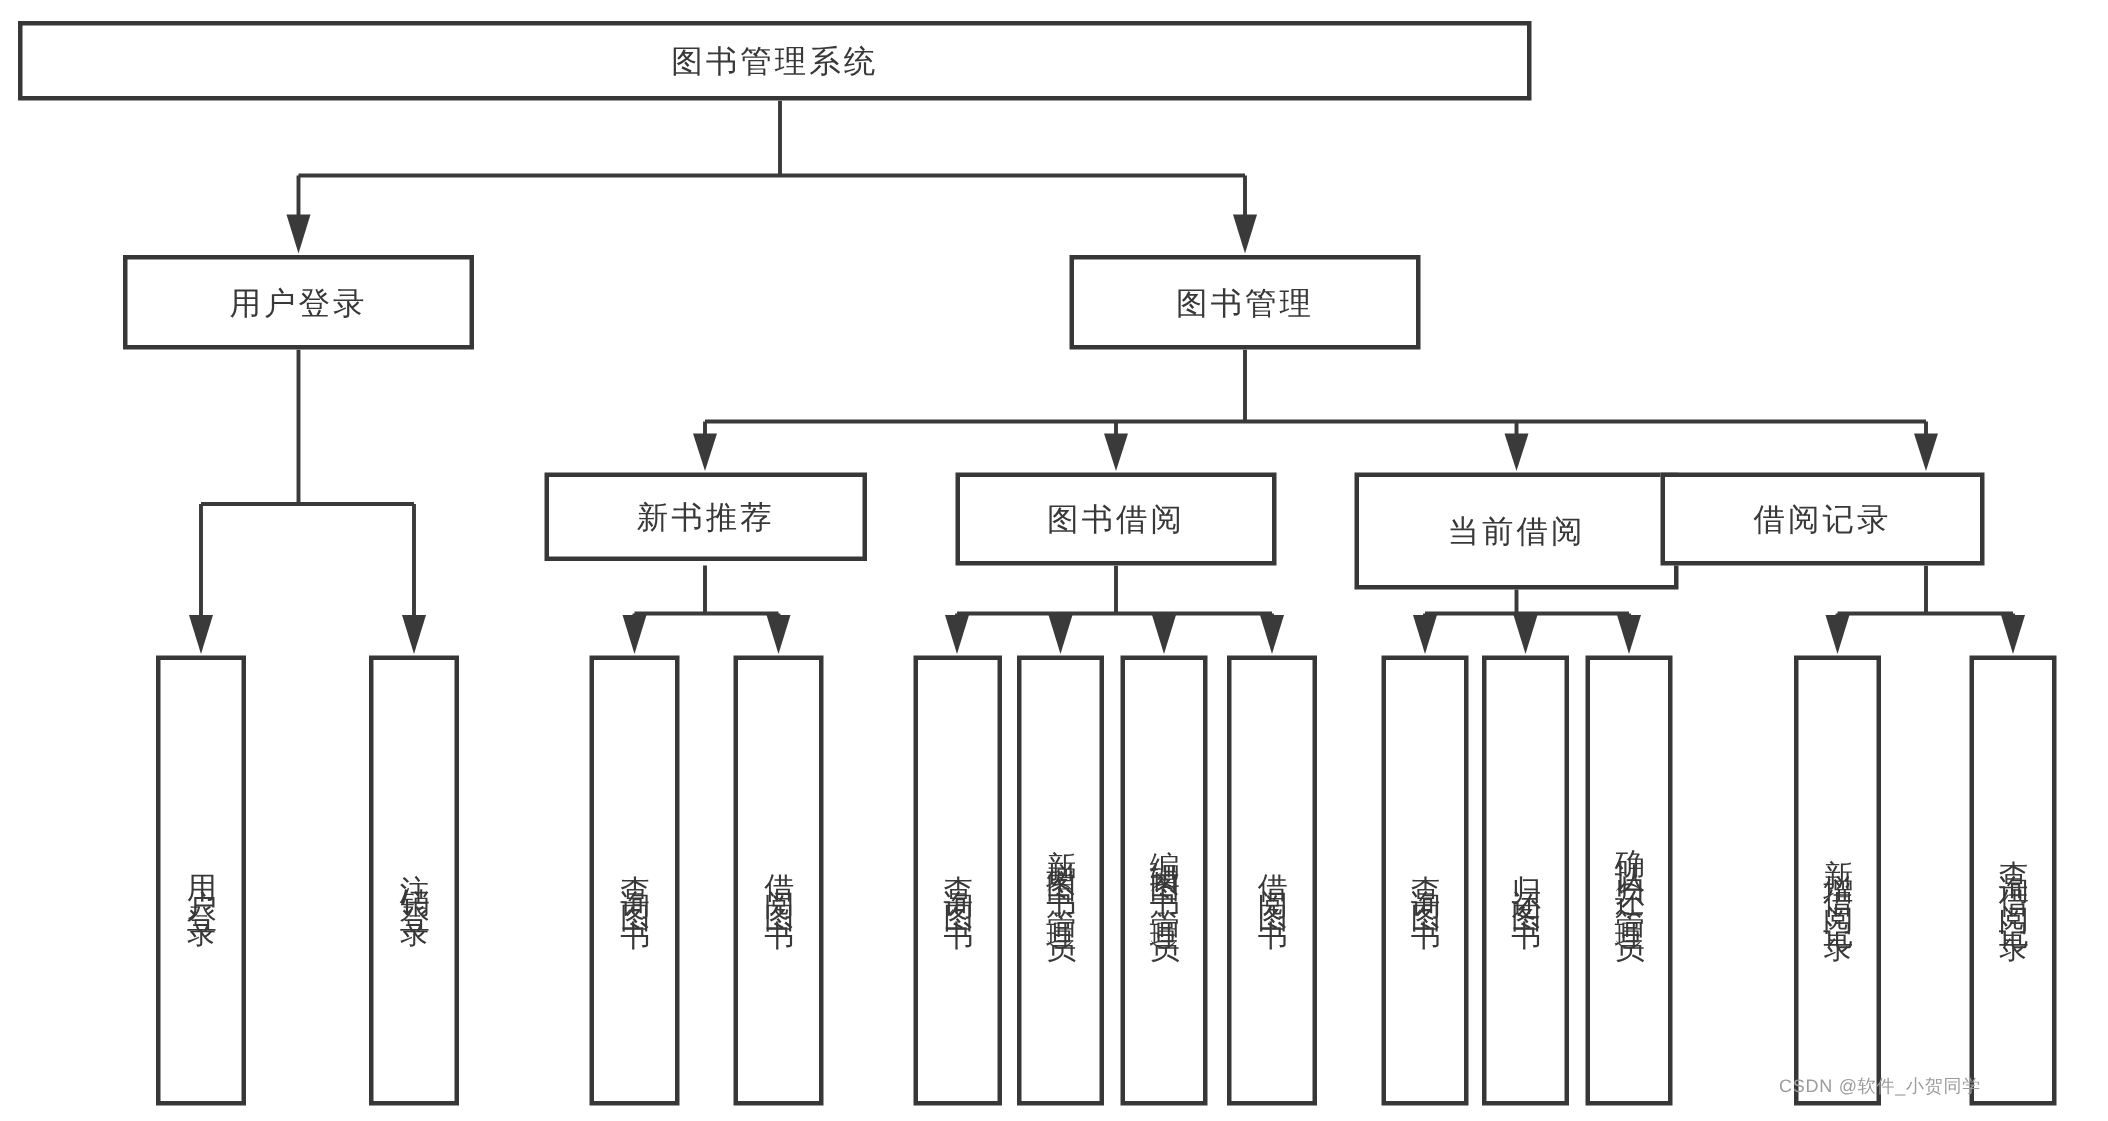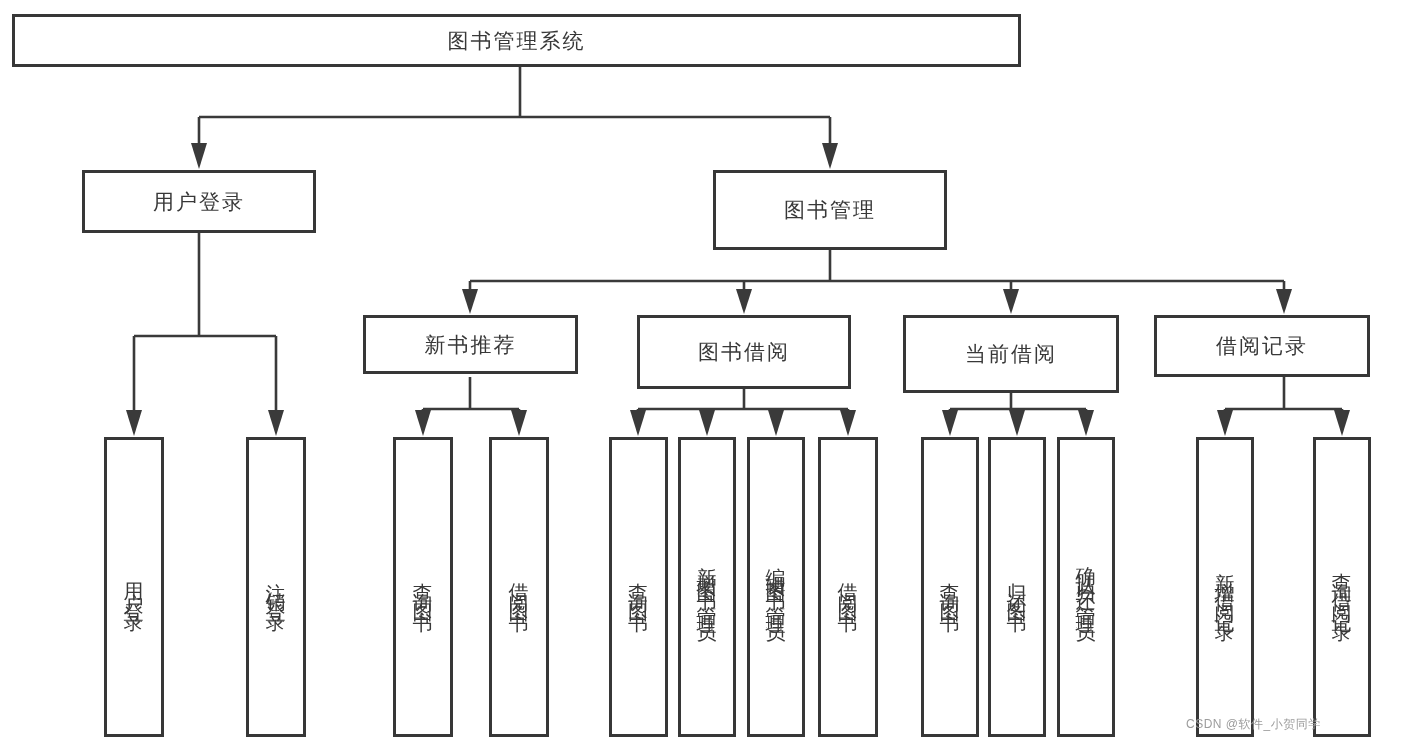--- a/index.html
+++ b/index.html
@@ -80,34 +80,34 @@
     </g>
   </svg>
 
   <div class="node hnode" style="left:12px;top:14px;width:1009px;height:53px">
     <span>图书管理系统</span>
   </div>
 
   <div class="node hnode" style="left:82px;top:170px;width:234px;height:63px">
     <span>用户登录</span>
   </div>
-  <div class="node hnode" style="left:713px;top:170px;width:234px;height:80px">
+  <div class="node hnode" style="left:713px;top:170px;width:234px;height:63px">
     <span>图书管理</span>
   </div>
 
   <div class="node hnode" style="left:363px;top:315px;width:215px;height:59px">
     <span>新书推荐</span>
   </div>
-  <div class="node hnode" style="left:637px;top:315px;width:214px;height:74px">
+  <div class="node hnode" style="left:637px;top:315px;width:214px;height:62px">
     <span>图书借阅</span>
   </div>
   <div class="node hnode" style="left:903px;top:315px;width:216px;height:78px">
     <span>当前借阅</span>
   </div>
-  <div class="node hnode" style="left:1154px;top:315px;width:216px;height:62px">
+  <div class="node hnode" style="left:1107px;top:315px;width:216px;height:62px">
     <span>借阅记录</span>
   </div>
 
   <div class="node leaf" style="left:104px;top:437px;width:60px;height:300px">
     <span class="vtext">用户登录</span>
   </div>
   <div class="node leaf" style="left:246px;top:437px;width:60px;height:300px">
     <span class="vtext">注销登录</span>
   </div>
 

